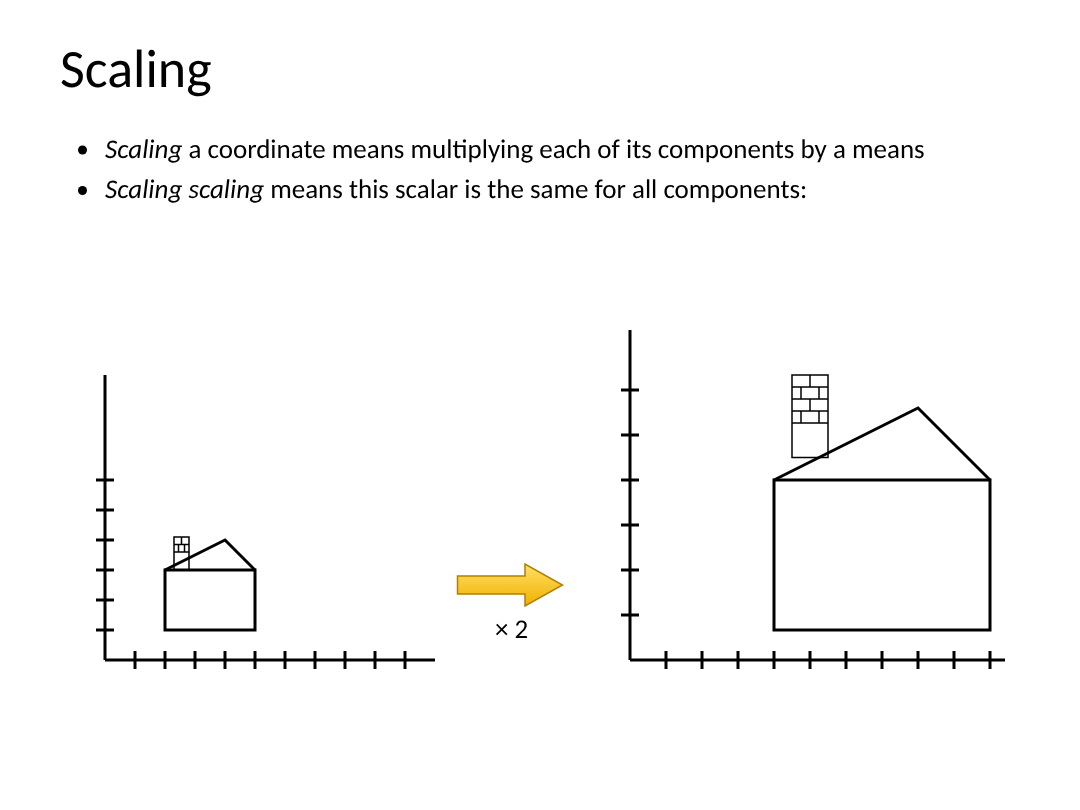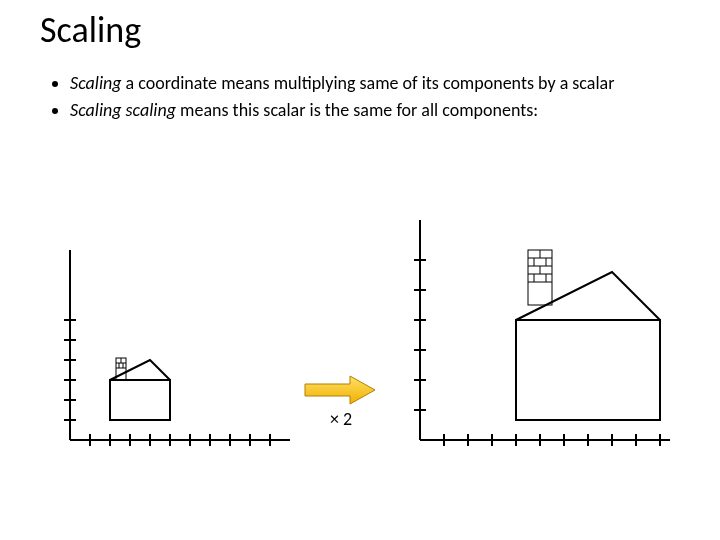--- a/index.html
+++ b/index.html
@@ -6,21 +6,21 @@
     margin: 0;
     padding: 0;
     width: 720px;
     height: 540px;
     background: #fff;
     font-family: Calibri, Arial, sans-serif;
     color: #000;
     position: relative;
   }
   .slide {
-    padding: 8px 40px;
+    padding: 24px 40px;
   }
   .title {
     font-size: 36px;
     font-weight: 400;
     margin: 0 0 20px 0;
   }
   .bullets {
     margin: 0 0 0 30px;
     padding: 0;
     font-size: 18px;
@@ -72,21 +72,21 @@
     font-family: Calibri, Arial, sans-serif;
   }
 </style>
 </head>
 <body>
 
 <div class="slide">
   <h1 class="title">Scaling</h1>
   <ul class="bullets">
     <li>
-      <span class="em">Scaling</span><span> a coordinate means multiplying same of its components by a scalar</span>
+      <span class="em">Scaling</span><span> a coordinate means multiplying each of its components by a means</span>
     </li>
     <li>
       <span class="em">Scaling scaling</span><span> means this scalar is the same for all components:</span>
     </li>
   </ul>
 </div>
 
 <div class="diagram-area">
 
   <svg width="260" height="260" viewBox="0 0 260 260" style="position:absolute; left:0; top:30px;">

